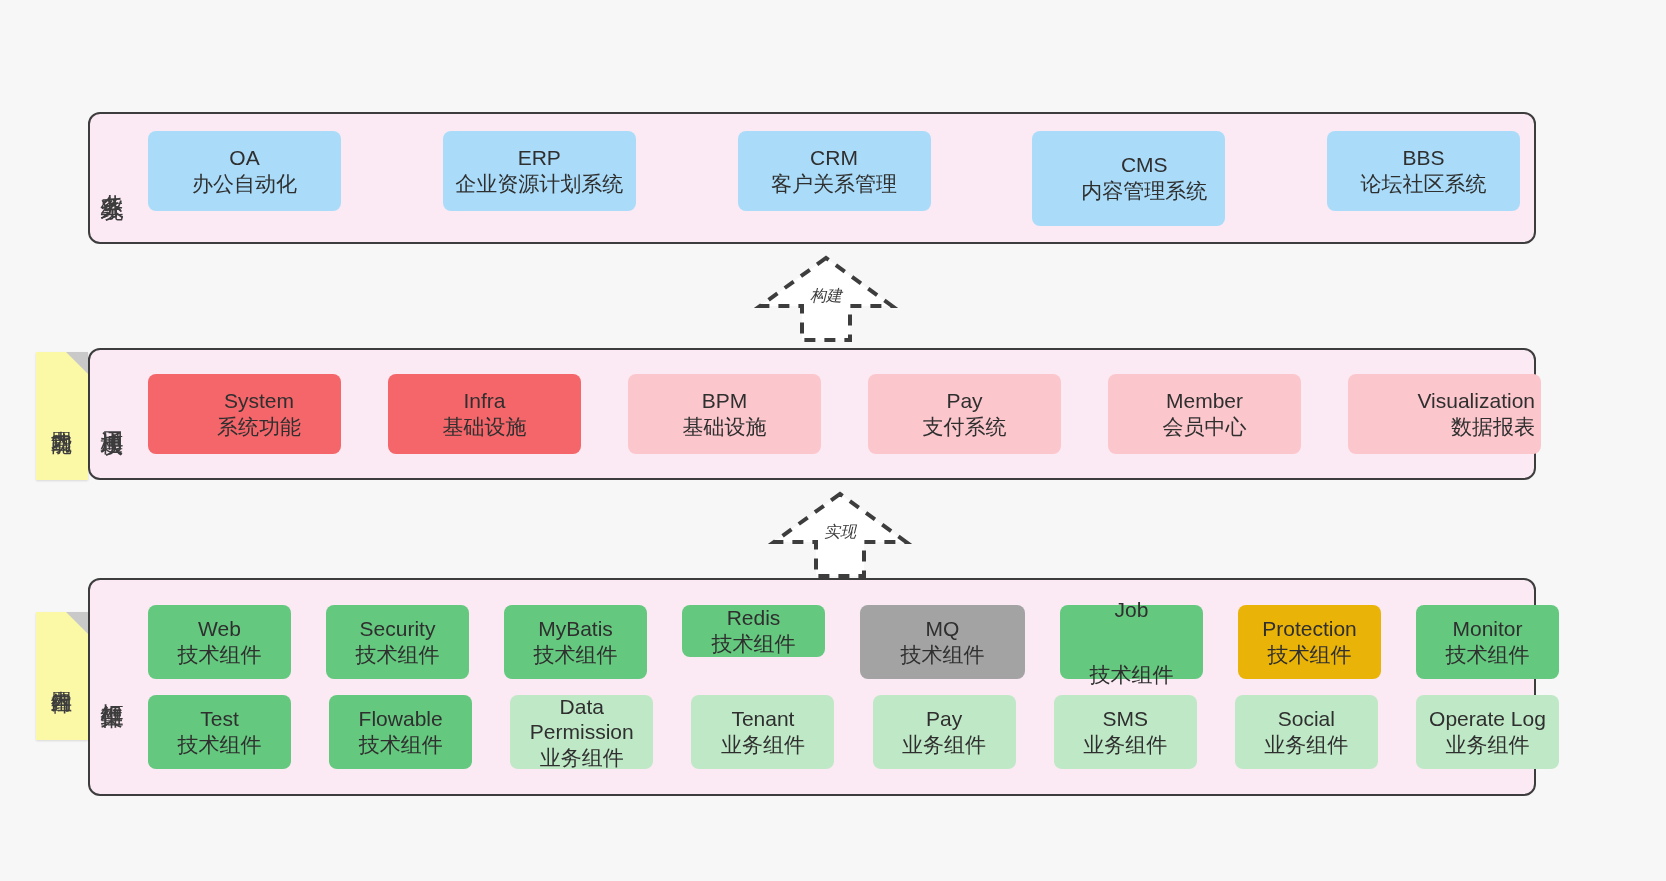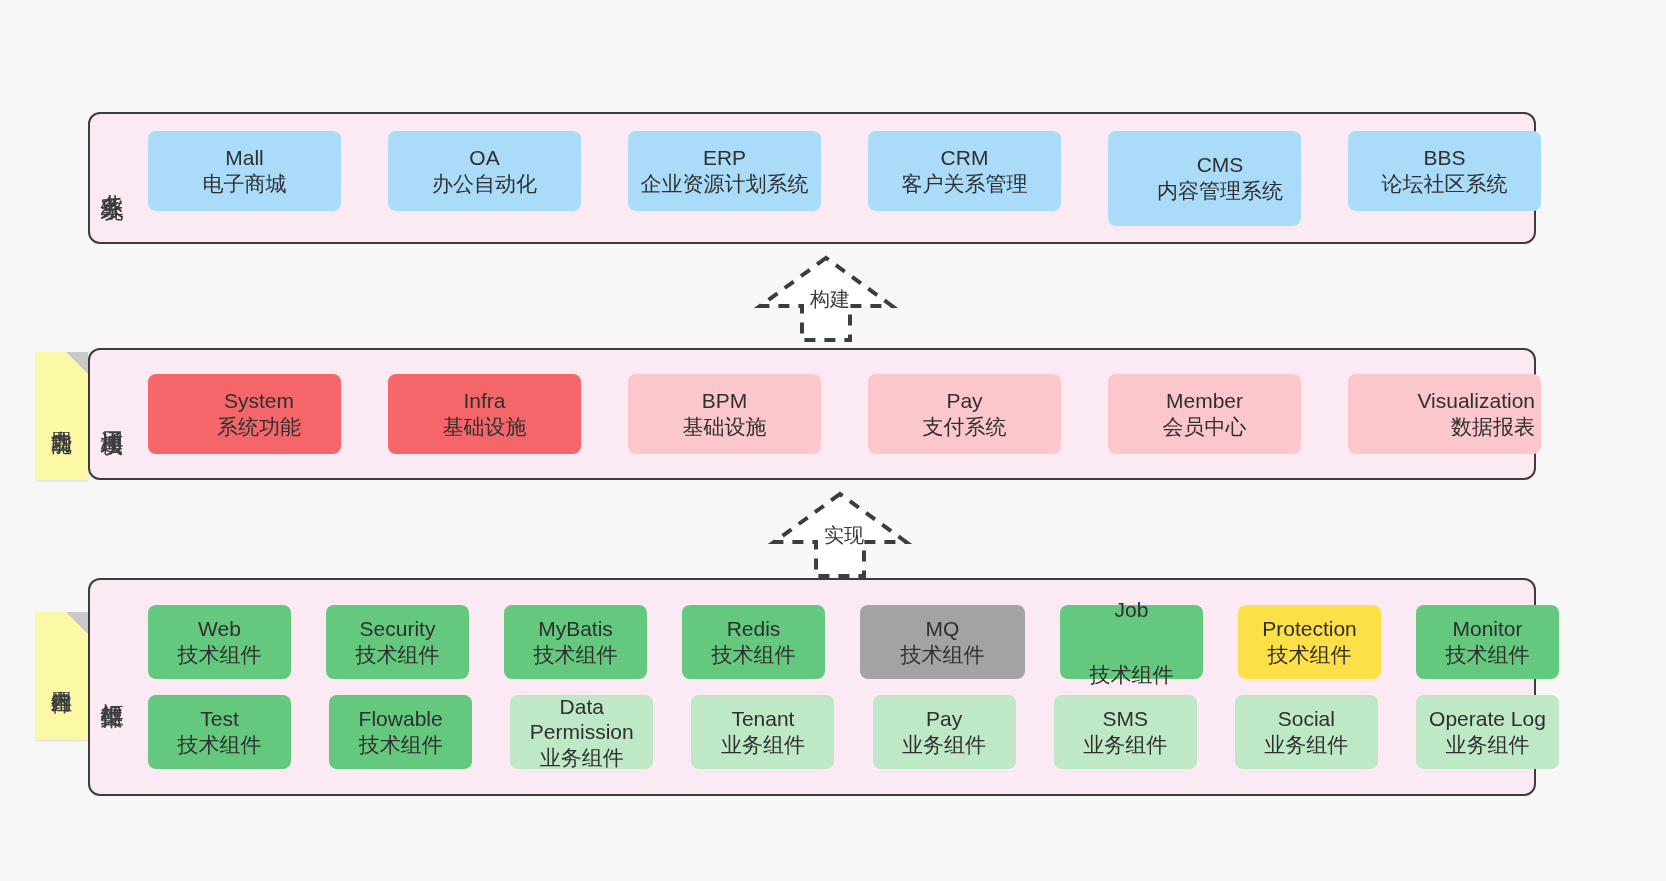--- a/index.html
+++ b/index.html
@@ -111,40 +111,37 @@
     width: 0; height: 0;
     border-top: 22px solid #c9c9c9;
     border-left: 22px solid transparent;
   }
 
   
   .connector { position: absolute; }
   .connector svg { display: block; overflow: visible; }
   .connector .conn-label {
     position: absolute;
-    font-size: 20px;
+    font-size: 16px;
     color: #3c3c3c;
     background: transparent;
     white-space: nowrap;
     user-select: none;
+    font-style: italic;
   }
 </style>
 </head>
 <body>
 
 <div id="canvas">
 
   <div class="layer" id="layer-business" style="left:88px; top:112px; width:1448px; height:132px;">
     <div class="layer-title">业务系统</div>
     <div class="layer-body">
       <div class="layer-row" id="row-business-0" style="gap: 47px;">
-          <div class="node" style="background: rgb(170, 220, 250); width: 193px; height: 80px;">
-            <div class="n-title">Mall</div>
-            <div class="n-sub">电子商城</div>
-          </div>
           <div class="node" style="background: rgb(170, 220, 250); width: 193px; height: 80px;">
             <div class="n-title">OA</div>
             <div class="n-sub">办公自动化</div>
           </div>
           <div class="node" style="background: rgb(170, 220, 250); width: 193px; height: 80px;">
             <div class="n-title">ERP</div>
             <div class="n-sub">企业资源计划系统</div>
           </div>
           <div class="node" style="background: rgb(170, 220, 250); width: 193px; height: 80px;">
             <div class="n-title">CRM</div>
@@ -222,33 +219,33 @@
             <div class="n-sub">技术组件</div>
           </div>
           <div class="node" style="background: rgb(100, 200, 126); width: 143px; height: 74px;">
             <div class="n-title">Security</div>
             <div class="n-sub">技术组件</div>
           </div>
           <div class="node" style="background: rgb(100, 200, 126); width: 143px; height: 74px;">
             <div class="n-title">MyBatis</div>
             <div class="n-sub">技术组件</div>
           </div>
-          <div class="node" style="background: rgb(100, 200, 126); width: 143px; height: 74px;">
+          <div class="node" style="background: rgb(100, 200, 126); width: 143px; height: 52px;">
             <div class="n-title">Redis</div>
             <div class="n-sub">技术组件</div>
           </div>
           <div class="node" style="background: #a3a3a3; width: 165px; height: 74px;">
             <div class="n-title">MQ</div>
             <div class="n-sub">技术组件</div>
           </div>
           <div class="node" style="background: rgb(100, 200, 126); width: 143px; height: 74px; gap: 39px;">
             <div class="n-title">Job</div>
             <div class="n-sub">技术组件</div>
           </div>
-          <div class="node" style="background: #fde047; width: 143px; height: 74px;">
+          <div class="node" style="background: #eab308; width: 143px; height: 74px;">
             <div class="n-title">Protection</div>
             <div class="n-sub">技术组件</div>
           </div>
           <div class="node" style="background: rgb(100, 200, 126); width: 143px; height: 74px; text-align: right;">
             <div class="n-title">Monitor</div>
             <div class="n-sub">技术组件</div>
           </div>
         </div>
       <div class="layer-row" id="row-framework-1" style="gap: 35px;">
           <div class="node" style="background: rgb(100, 200, 126); width: 143px; height: 74px;">

